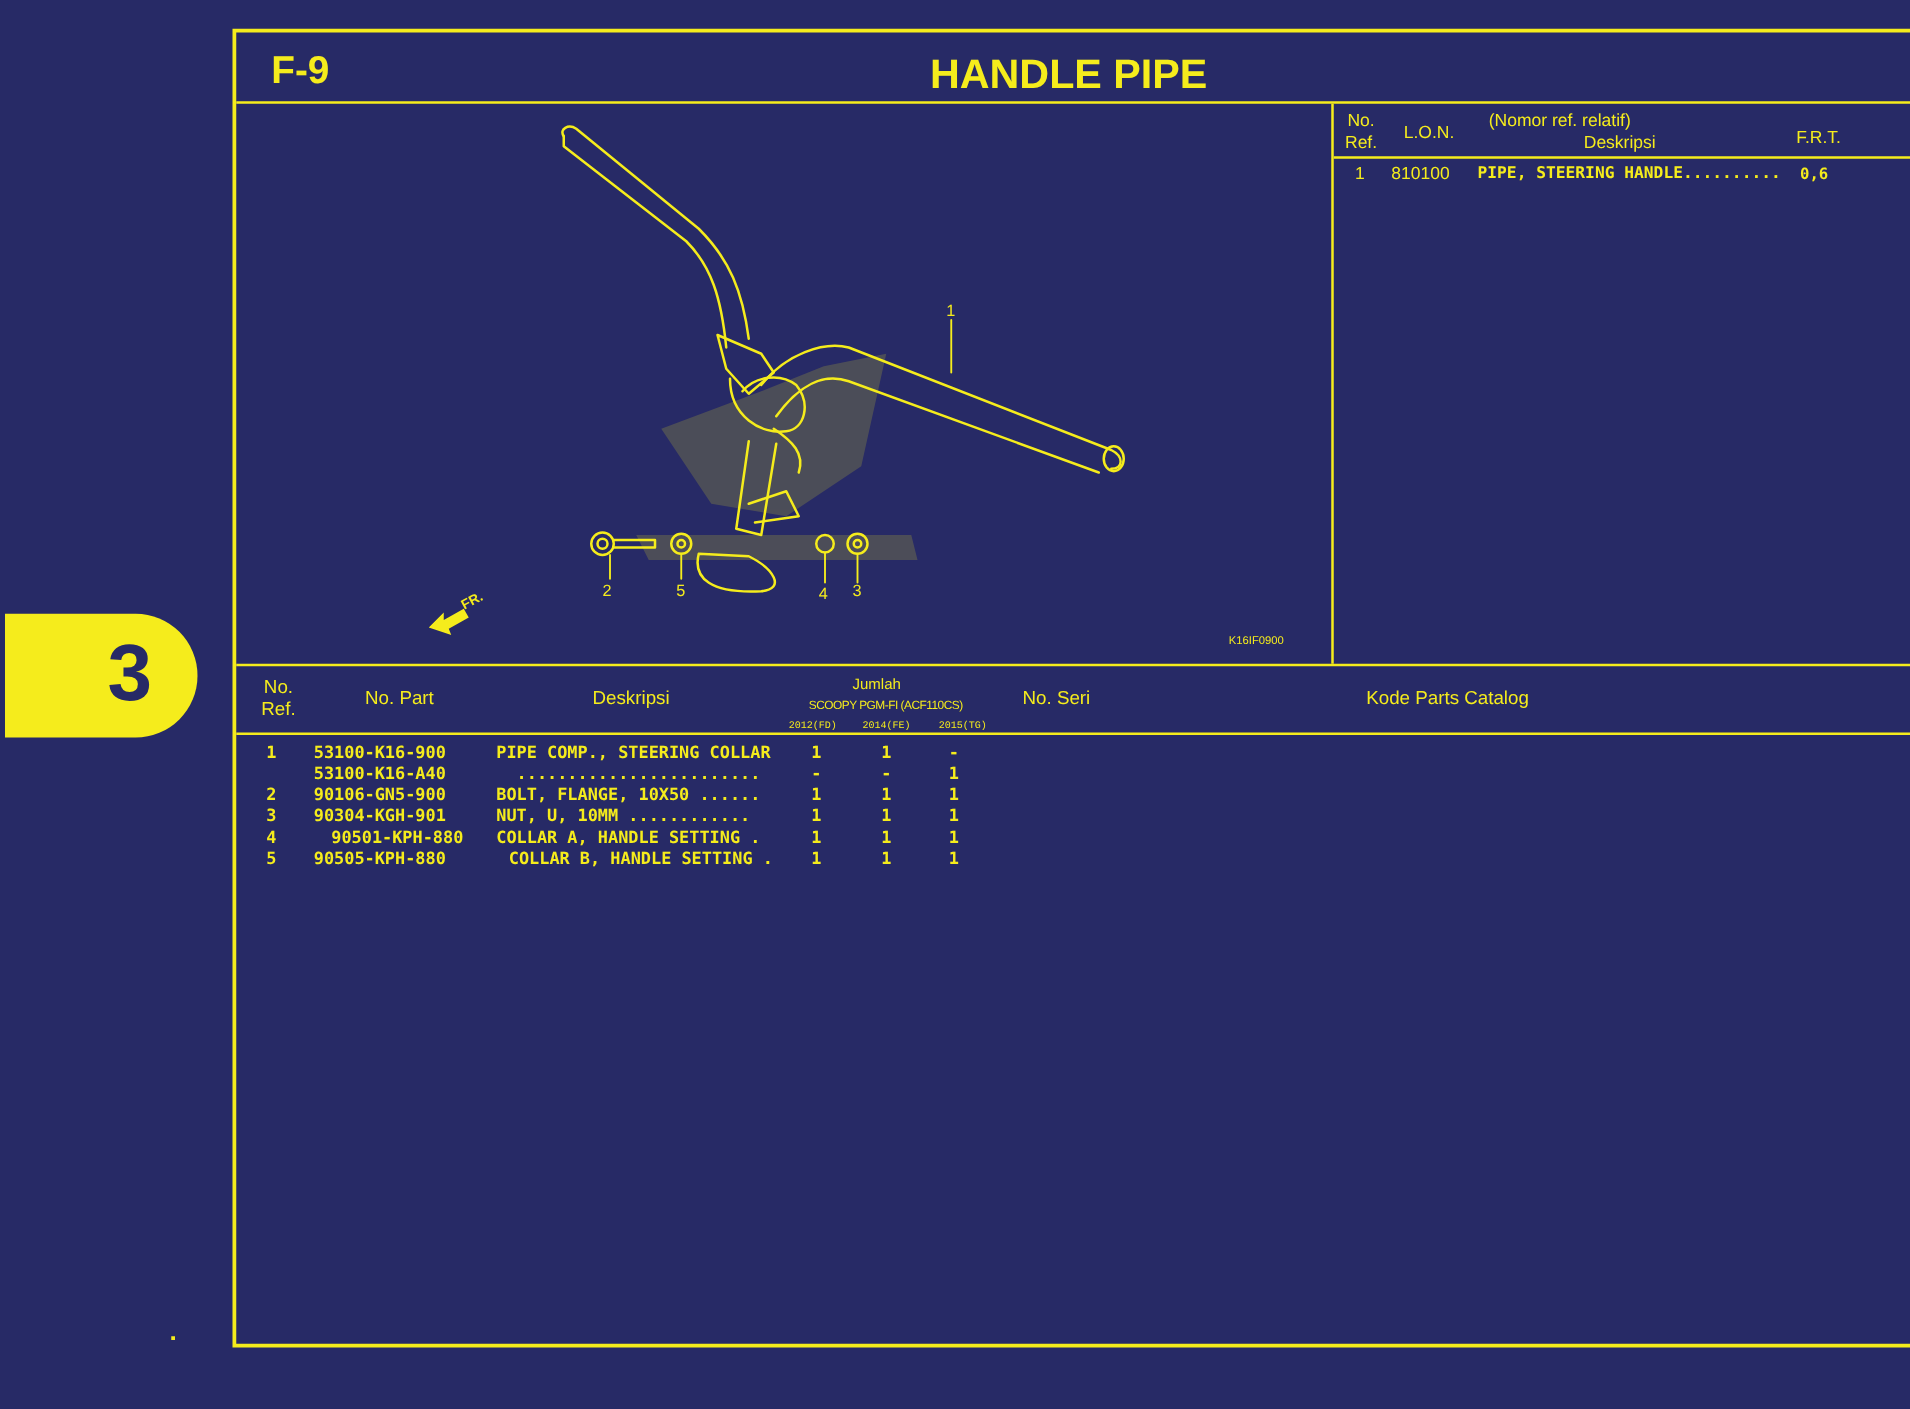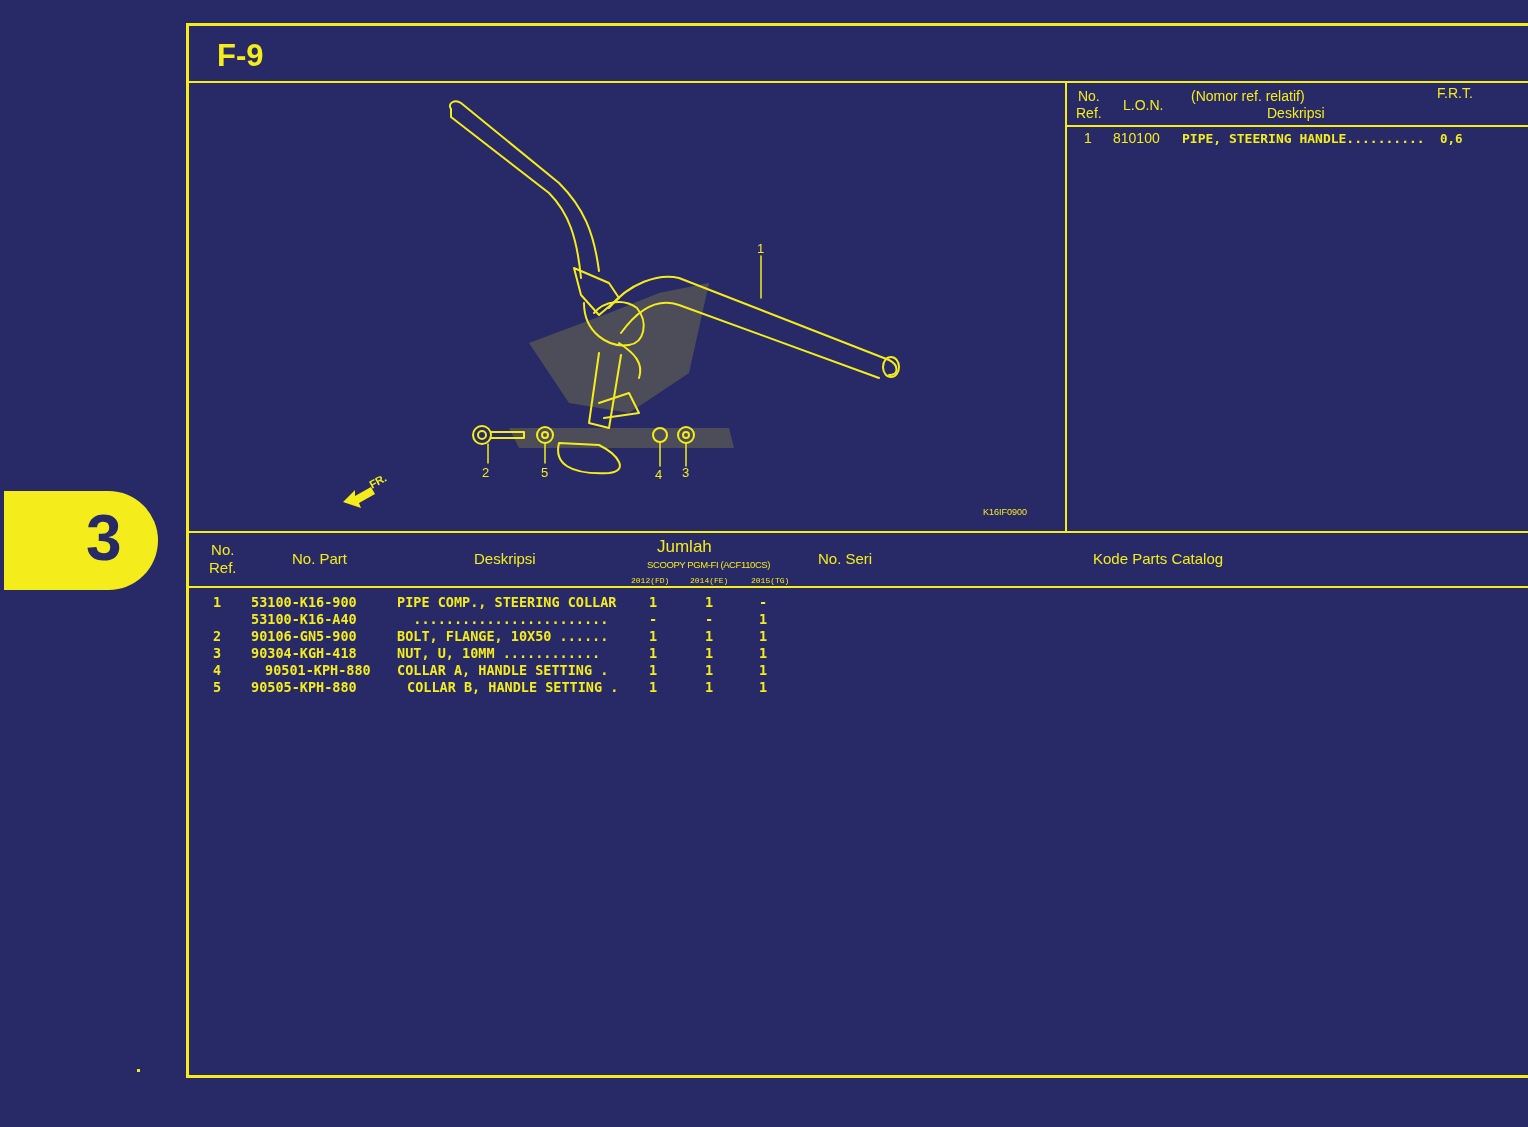--- a/index.html
+++ b/index.html
@@ -45,20 +45,21 @@
 <body>
 
 <div class="tab3">
   <span>3</span>
 </div>
 <div class="dot"></div>
 
 <div class="frame">
 
   <div class="code">F-9</div>
+  <div class="title">HANDLE PIPE</div>
   <div class="hline" style="top:55px"></div>
   <div class="vline" style="left:876px; top:57px; height:448px"></div>
   <div class="hline" style="top:505px"></div>
   <div class="hline" style="top:560px"></div>
 
   <div class="diagram">
     <svg width="876" height="448" viewBox="0 0 876 448">
       <g fill="none" stroke="#f5ec1c" stroke-width="2" stroke-linejoin="round" stroke-linecap="round">
 
         <g stroke="none" fill="#f5ec1c" opacity="0.18">
@@ -111,35 +112,35 @@
   <div class="diag-code">K16IF0900</div>
 
   <div class="rt">
     <div class="rt-h" style="left:9px; top:5px">
       <div>No.</div>
       <div>Ref.</div>
     </div>
     <div class="rt-h" style="left:56px; top:14px">L.O.N.</div>
     <div class="rt-h" style="left:124px; top:5px">(Nomor ref. relatif)</div>
     <div class="rt-h" style="left:200px; top:22px">Deskripsi</div>
-    <div class="rt-h" style="left:370px; top:2px">F.R.T.</div>
+    <div class="rt-h" style="left:370px; top:18px">F.R.T.</div>
     <div class="hline" style="top:42px"></div>
     <div class="rt-row" style="left:17px">1</div>
     <div class="rt-row" style="left:46px">810100</div>
     <div class="rt-row mono" style="left:115px; font-size:13px; top:48px">PIPE, STEERING HANDLE..........</div>
     <div class="rt-row mono" style="left:373px; font-size:12.5px; top:48px">0,6</div>
   </div>
 
   <div class="bh" style="left:20px; top:515px">
     <div>No.</div>
     <div>Ref.</div>
   </div>
   <div class="bh" style="left:103px; top:524px">No. Part</div>
   <div class="bh" style="left:285px; top:524px">Deskripsi</div>
-  <div class="bh" style="left:468px; top:512px; font-size:17px">Jumlah</div>
+  <div class="bh" style="left:493px; top:512px; font-size:12px">Jumlah</div>
   <div class="bh" style="left:458px; top:530px; font-size:9.5px; letter-spacing:-0.4px">SCOOPY PGM-FI (ACF110CS)</div>
   <div class="bh sm" style="left:442px; top:546px">2012(FD)</div>
   <div class="bh sm" style="left:501px; top:546px">2014(FE)</div>
   <div class="bh sm" style="left:562px; top:546px">2015(TG)</div>
   <div class="bh" style="left:629px; top:524px">No. Seri</div>
   <div class="bh" style="left:904px; top:524px">Kode Parts Catalog</div>
 
   <div>
     <div class="row mono" style="top:568px">
       <span style="left:24px">1</span>
@@ -160,21 +161,21 @@
     <div class="row mono" style="top:602px">
       <span style="left:24px">2</span>
       <span style="left:62px">90106-GN5-900</span>
       <span style="left:208px">BOLT, FLANGE, 10X50 ......</span>
       <span style="left:460px">1</span>
       <span style="left:516px">1</span>
       <span style="left:570px">1</span>
     </div>
     <div class="row mono" style="top:619px">
       <span style="left:24px">3</span>
-      <span style="left:62px">90304-KGH-418</span>
+      <span style="left:62px">90304-KGH-901</span>
       <span style="left:208px">NUT, U, 10MM ............</span>
       <span style="left:460px">1</span>
       <span style="left:516px">1</span>
       <span style="left:570px">1</span>
     </div>
     <div class="row mono" style="top:636px">
       <span style="left:24px">4</span>
       <span style="left:76px">90501-KPH-880</span>
       <span style="left:208px">COLLAR A, HANDLE SETTING .</span>
       <span style="left:460px">1</span>

